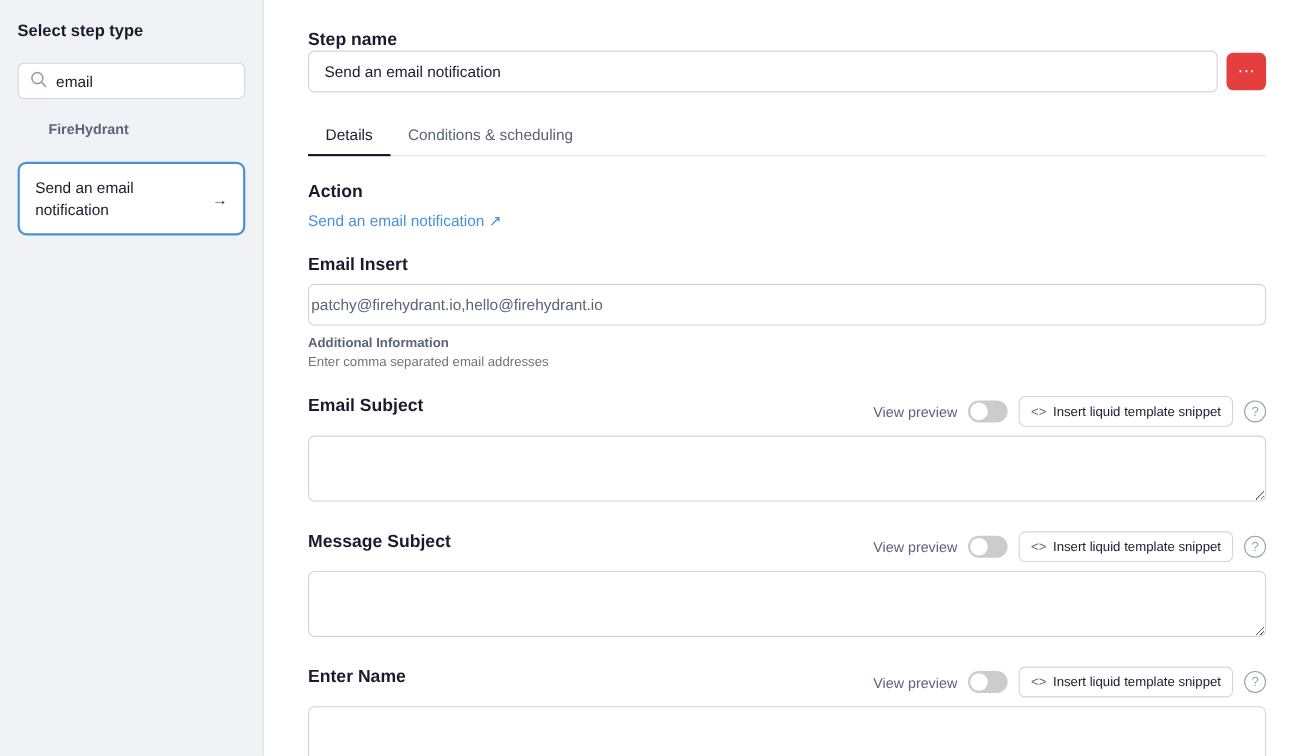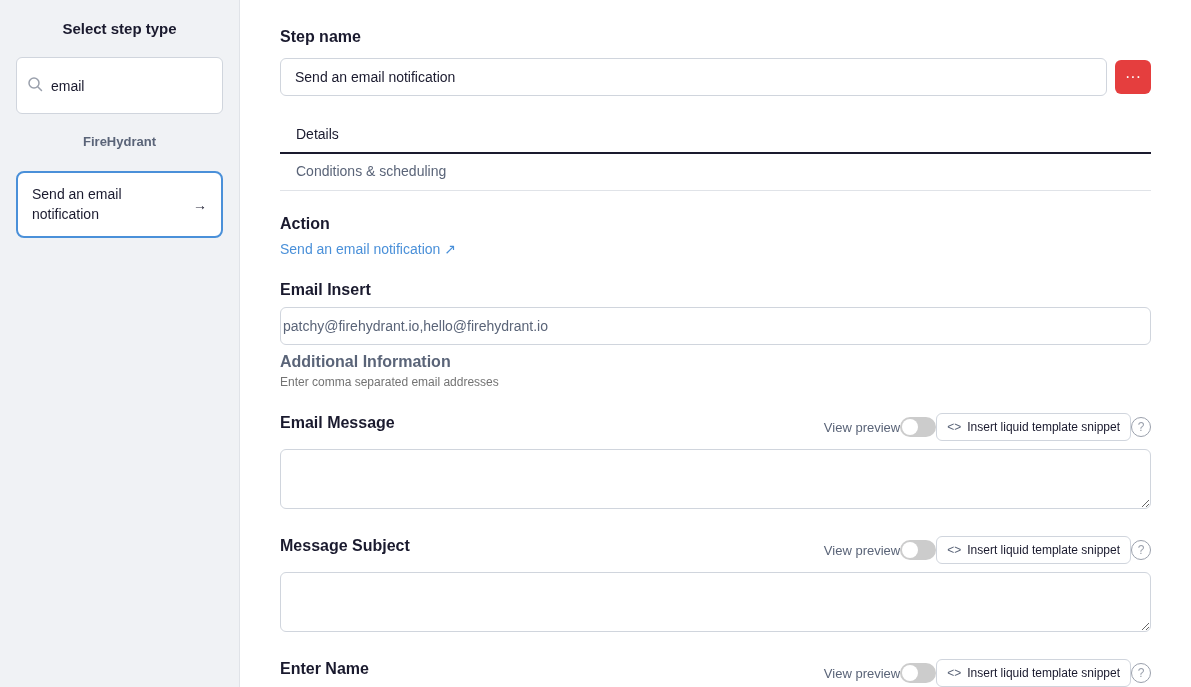--- a/index.html
+++ b/index.html
@@ -19,37 +19,36 @@
       width: 240px;
       min-width: 240px;
       background: #f0f2f5;
       border-right: 1px solid #e0e3e8;
       padding: 20px 16px;
       display: flex;
       flex-direction: column;
       gap: 16px;
       height: 687px;
       overflow-y: auto;
-      align-items: center;
     }
 
     .sidebar-title {
       font-size: 15px;
       font-weight: 600;
       color: #1a1a2e;
       margin-bottom: 4px;
     }
 
     .search-box {
       display: flex;
       align-items: center;
       background: #fff;
       border: 1px solid #d0d5dd;
       border-radius: 6px;
-      padding: 18px 10px;
+      padding: 6px 10px;
       gap: 8px;
     }
 
     .search-icon-svg {
       color: #9aa0ac;
       flex-shrink: 0;
     }
 
     .search-input {
       border: none;
@@ -59,20 +58,21 @@
       background: transparent;
       width: 100%;
     }
 
     .section-label {
       font-size: 13px;
       font-weight: 600;
       color: #5a6478;
       margin-top: 4px;
       margin-bottom: 6px;
+      margin-left: 28px;
     }
 
     .step-item {
       background: #fff;
       border: 2px solid #4a90d9;
       border-radius: 8px;
       padding: 12px 14px;
       cursor: pointer;
       display: flex;
       align-items: center;
@@ -97,21 +97,20 @@
       background: #fff;
       padding: 28px 40px;
       overflow-y: auto;
       height: 687px;
     }
 
     .step-name-label {
       font-size: 16px;
       font-weight: 600;
       color: #1a1a2e;
-      margin-bottom: 12px;
     }
 
     .step-name-row {
       display: flex;
       align-items: center;
       gap: 8px;
       margin-bottom: 20px;
     }
 
     .step-name-input {
@@ -136,21 +135,20 @@
       color: #fff;
       font-size: 16px;
     }
 
     
     .tabs {
       display: flex;
       border-bottom: 1px solid #e0e3e8;
       margin-bottom: 24px;
       gap: 0;
-      flex-direction: column;
     }
 
     .tab {
       padding: 10px 16px;
       cursor: pointer;
       font-size: 14px;
       color: #5a6478;
       border-bottom: 2px solid transparent;
       margin-bottom: -1px;
     }
@@ -193,37 +191,38 @@
       background: #fff;
     }
 
     .info-text {
       font-size: 12px;
       color: #737373;
       margin-top: 4px;
     }
 
     .info-label {
-      font-size: 16px;
+      font-size: 12px;
       font-weight: 600;
       color: #5a6478;
       margin-top: 8px;
       margin-bottom: 2px;
     }
 
     .field-header {
       display: flex;
       align-items: center;
       justify-content: space-between;
       margin-bottom: 8px;
     }
 
     .field-header-right {
       display: flex;
       align-items: center;
+      gap: 10px;
     }
 
     .view-preview-label {
       font-size: 13px;
       color: #5a6478;
     }
 
     
     .toggle {
       width: 36px;
@@ -345,21 +344,21 @@
 
   <div class="form-section">
     <div class="field-label">Email Insert</div>
     <input class="text-input" type="text" value="patchy@firehydrant.io,hello@firehydrant.io" style="">
     <div class="info-label">Additional Information</div>
     <div class="info-text">Enter comma separated email addresses</div>
   </div>
 
   <div class="form-section">
     <div class="field-header">
-      <div class="field-label">Email Message</div>
+      <div class="field-label">Email Subject</div>
       <div class="field-header-right">
         <span class="view-preview-label">View preview</span>
         <div class="toggle">
           <div class="toggle-knob"></div>
         </div>
         <button class="snippet-btn">
           <span class="code-icon">&lt;&gt;</span>
           <span>Insert liquid template snippet</span>
         </button>
         <div class="help-icon">?</div>

